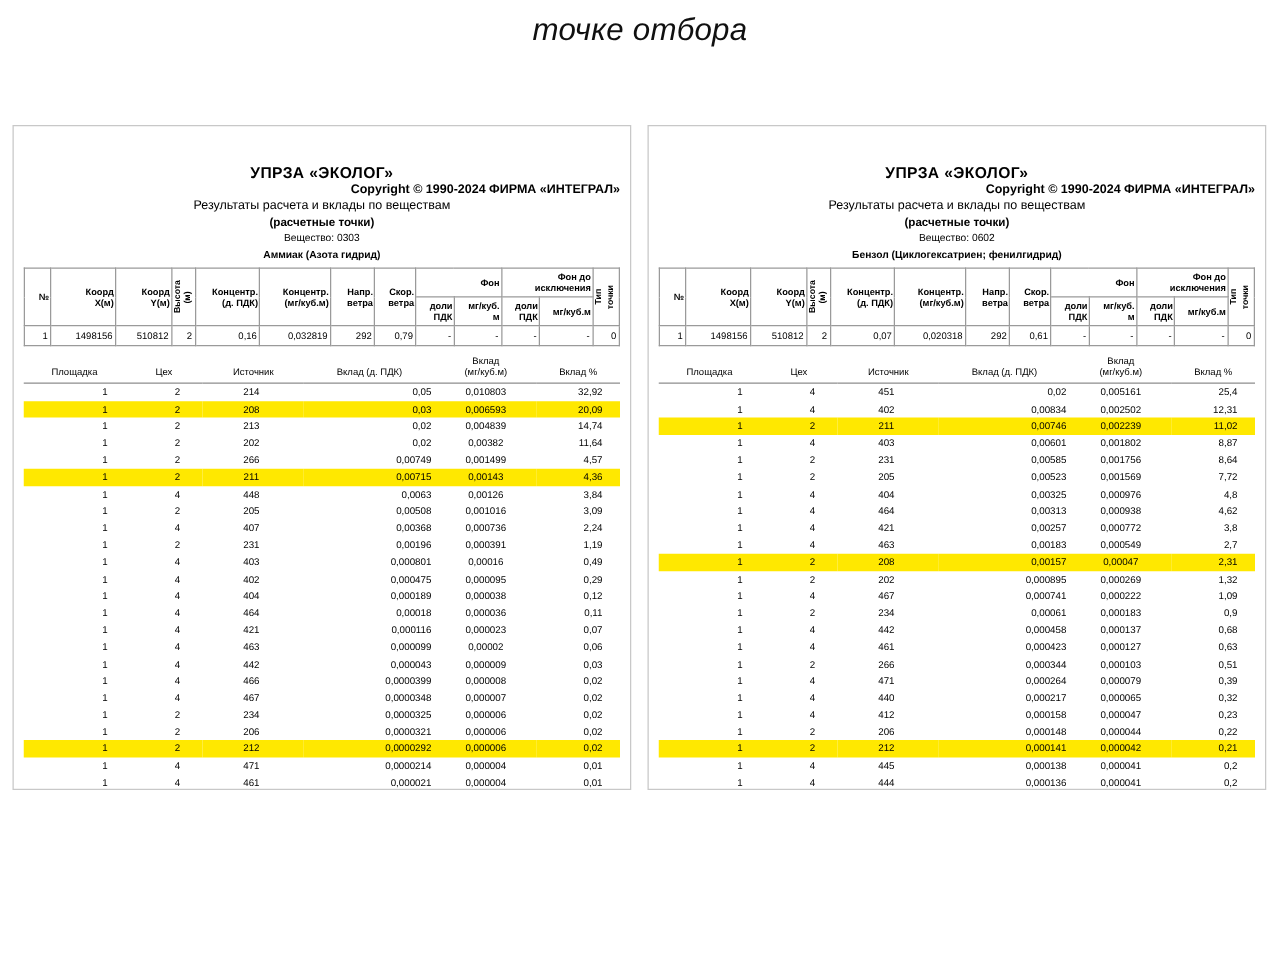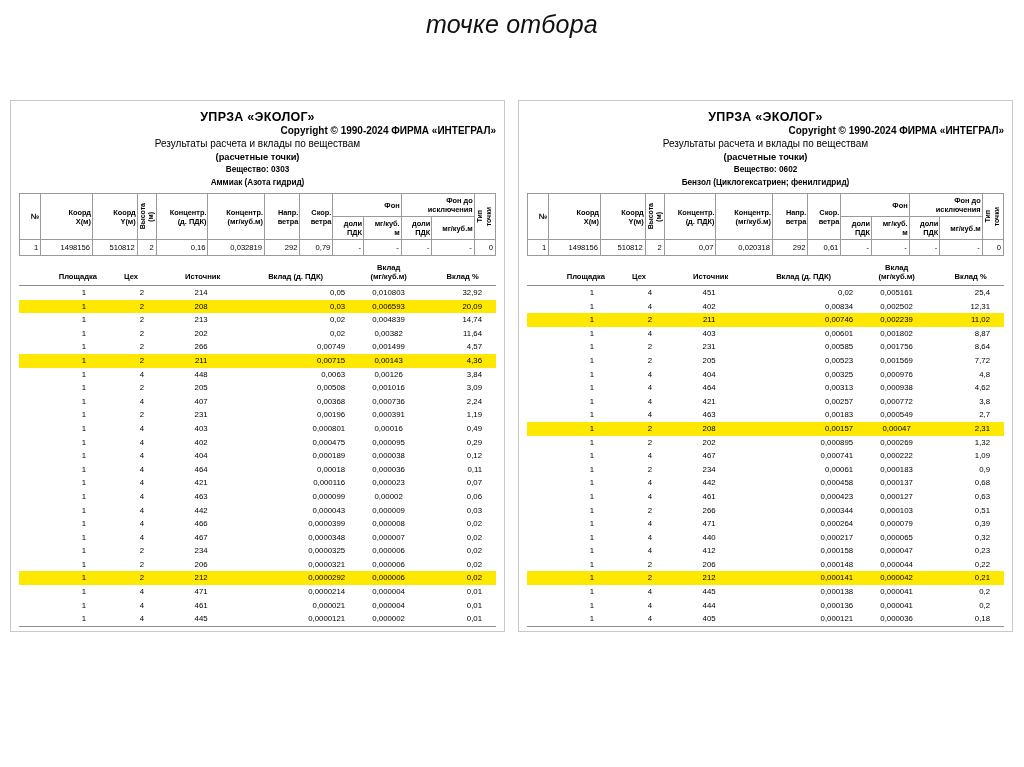--- a/index.html
+++ b/index.html
@@ -45,20 +45,21 @@
     background: #fff;
     padding: 8px 8px 10px 8px;
     height: 532px;
     overflow: hidden;
   }
 
   
   .rep-head {
     text-align: center;
     margin-bottom: 4px;
+    margin-top: 21px;
   }
   .rep-head .t1 {
     font-size: 12.5px;
     font-weight: bold;
     letter-spacing: .3px;
     line-height: 16px;
   }
   .rep-head .t2 {
     font-size: 10px;
     font-weight: bold;
@@ -70,21 +71,21 @@
     font-weight: normal;
     line-height: 14px;
   }
   .rep-head .t4 {
     font-size: 9.3px;
     font-weight: bold;
     line-height: 13px;
   }
   .rep-head .t5 {
     font-size: 8.2px;
-    font-weight: bold;
+    font-weight: normal;
     line-height: 12px;
   }
   .rep-head .t6 {
     font-size: 8.2px;
     font-weight: bold;
     line-height: 13px;
   }
 
   
   table.grid {
@@ -127,28 +128,28 @@
 
   
   .contrib {
     width: 100%;
     border-collapse: collapse;
     table-layout: fixed;
     font-size: 7.8px;
     margin-top: 6px;
   }
   .contrib thead th {
-    font-weight: bold;
+    font-weight: normal;
     font-size: 7.6px;
     padding: 1px 3px 4px 3px;
     border-bottom: 1px solid #8d8d8d;
     line-height: 9px;
     vertical-align: bottom;
   }
-  .contrib thead th.c-site { text-align: right; }
+  .contrib thead th.c-site { text-align: center; }
   .contrib thead th.c-shop { text-align: center; }
   .contrib thead th.c-src  { text-align: center; }
   .contrib thead th.c-pdk  { text-align: center; }
   .contrib thead th.c-mg   { text-align: center; }
   .contrib thead th.c-pct  { text-align: center; }
   .contrib tbody td {
     text-align: right;
     padding: 0 3px;
     height: 13.6px;
     line-height: 13.6px;

